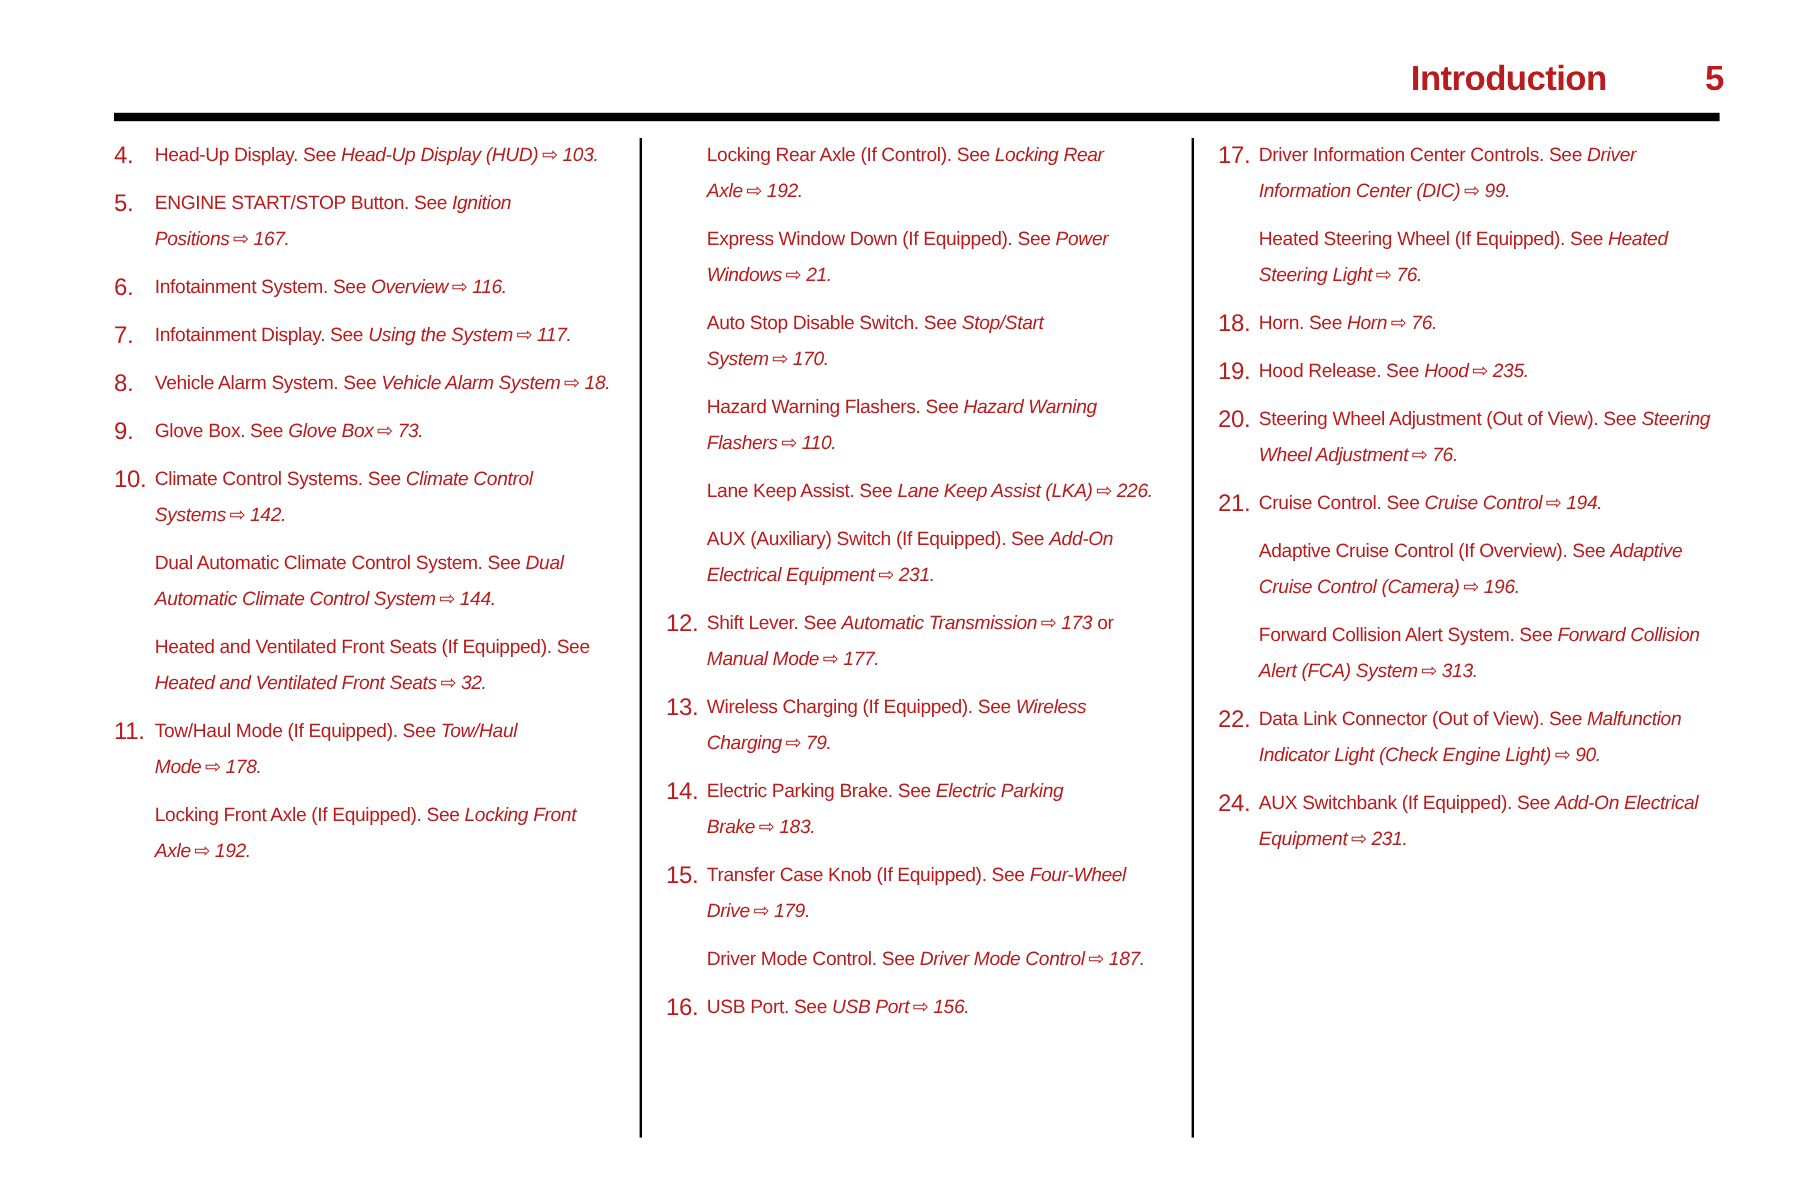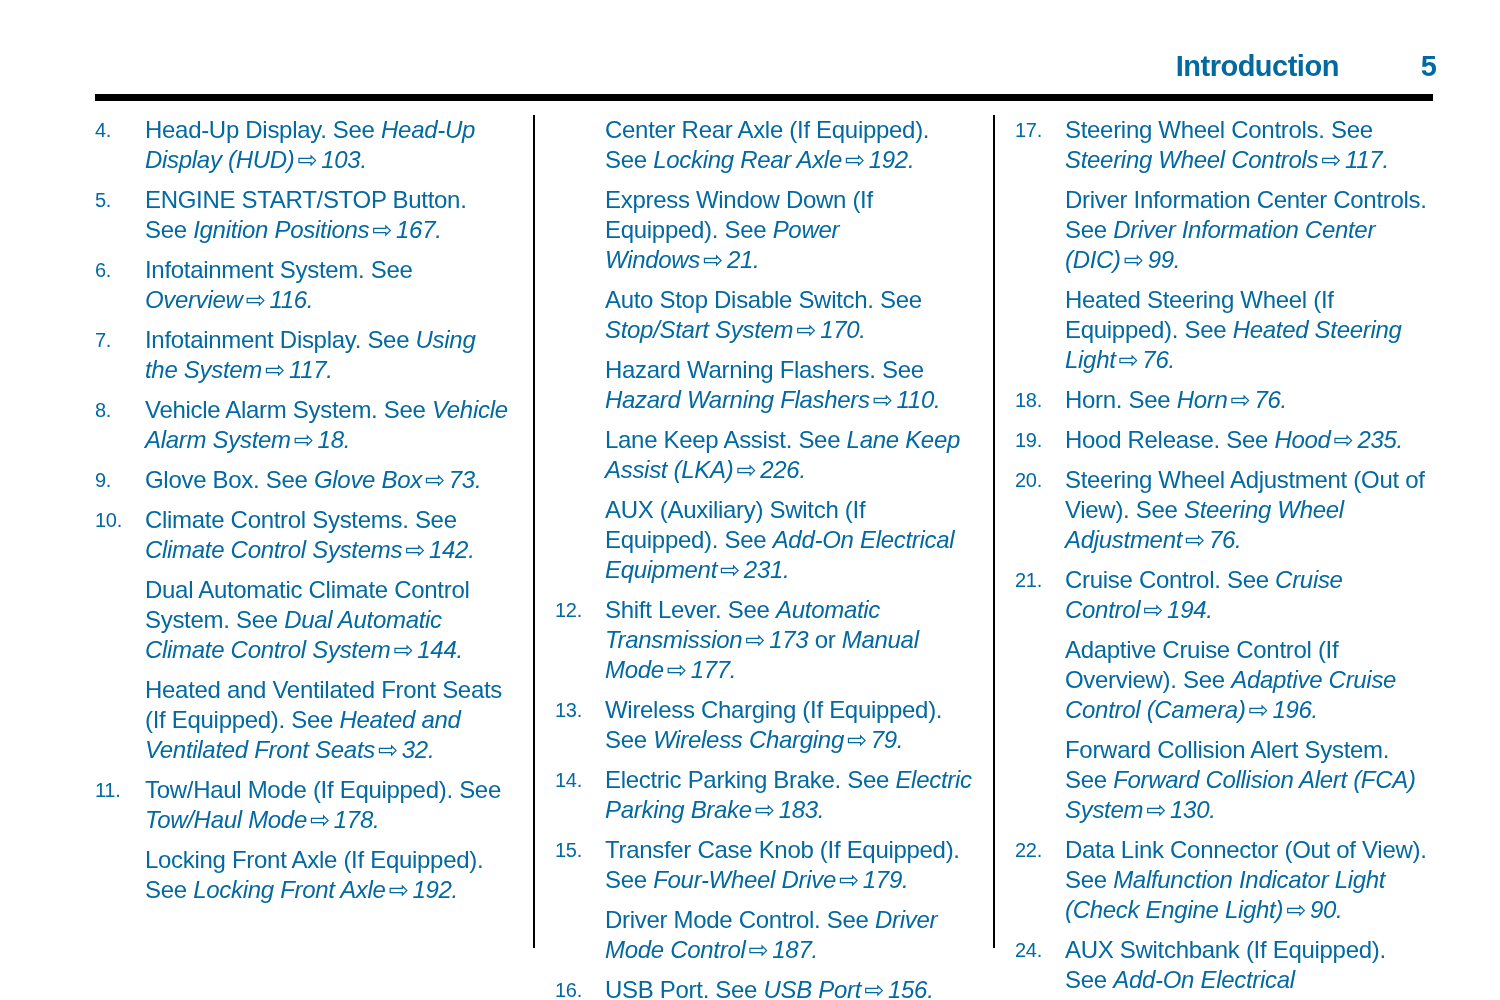--- a/index.html
+++ b/index.html
@@ -1,19 +1,19 @@
 <!DOCTYPE html>
 <html><head>
 <meta charset="utf-8">
 <style>
   html,body{margin:0;padding:0;background:#ffffff;}
   .page{
     position:relative;
     width:1500px;height:1000px;
-    background:#ffffff;color:#0369a1;
+    background:#ffffff;color:#b91c1c;
     font-family:"Liberation Sans","DejaVu Sans",sans-serif;
     overflow:hidden;
   }
   .header{
     display:flex;justify-content:flex-end;align-items:baseline;
     padding:50px 63px 0 95px;
   }
   .title{
     font-weight:700;font-size:29px;letter-spacing:-0.5px;
   }
@@ -33,22 +33,22 @@
     width:2px;flex:none;background:#000;
     height:833px;margin:0 20px;
   }
   .item{display:flex;}
   .num{
     width:34px;flex:none;
     font-size:20px;line-height:30px;letter-spacing:-0.3px;
   }
   .body{flex:1;min-width:0;}
   .para{
-    margin:0 0 10px 16px;
-    font-size:24px;line-height:30px;letter-spacing:-0.3px;
+    margin:0 0 10px 0;
+    font-size:16px;line-height:30px;letter-spacing:-0.3px;
   }
   .r-i{font-style:italic;}
   .r-n{font-style:normal;}
   .r-a{font-style:normal;padding:0 4px 0 3px;}
 </style>
 </head>
 <body>
 
 <div class="page">
   <div class="header">
@@ -108,21 +108,21 @@
             <p class="para"><span class="r-n">Tow/Haul Mode (If Equipped). See </span><span class="r-i">Tow/Haul Mode</span><span class="r-a">⇨</span><span class="r-i">178.</span></p>
             <p class="para"><span class="r-n">Locking Front Axle (If Equipped). See </span><span class="r-i">Locking Front Axle</span><span class="r-a">⇨</span><span class="r-i">192.</span></p>
           </div>
         </div>
       </div>
     <div class="divider"></div>
     <div class="col">
         <div class="item">
           <span class="num"></span>
           <div class="body">
-            <p class="para"><span class="r-n">Center Rear Axle (If Equipped). See </span><span class="r-i">Locking Rear Axle</span><span class="r-a">⇨</span><span class="r-i">192.</span></p>
+            <p class="para"><span class="r-n">Locking Rear Axle (If Control). See </span><span class="r-i">Locking Rear Axle</span><span class="r-a">⇨</span><span class="r-i">192.</span></p>
             <p class="para"><span class="r-n">Express Window Down (If Equipped). See </span><span class="r-i">Power Windows</span><span class="r-a">⇨</span><span class="r-i">21.</span></p>
             <p class="para"><span class="r-n">Auto Stop Disable Switch. See </span><span class="r-i">Stop/Start System</span><span class="r-a">⇨</span><span class="r-i">170.</span></p>
             <p class="para"><span class="r-n">Hazard Warning Flashers. See </span><span class="r-i">Hazard Warning Flashers</span><span class="r-a">⇨</span><span class="r-i">110.</span></p>
             <p class="para"><span class="r-n">Lane Keep Assist. See </span><span class="r-i">Lane Keep Assist (LKA)</span><span class="r-a">⇨</span><span class="r-i">226.</span></p>
             <p class="para"><span class="r-n">AUX (Auxiliary) Switch (If Equipped). See </span><span class="r-i">Add-On Electrical Equipment</span><span class="r-a">⇨</span><span class="r-i">231.</span></p>
           </div>
         </div>
         <div class="item">
           <span class="num">12.</span>
           <div class="body">
@@ -153,21 +153,20 @@
           <div class="body">
             <p class="para"><span class="r-n">USB Port. See </span><span class="r-i">USB Port</span><span class="r-a">⇨</span><span class="r-i">156.</span></p>
           </div>
         </div>
       </div>
     <div class="divider"></div>
     <div class="col">
         <div class="item">
           <span class="num">17.</span>
           <div class="body">
-            <p class="para"><span class="r-n">Steering Wheel Controls. See </span><span class="r-i">Steering Wheel Controls</span><span class="r-a">⇨</span><span class="r-i">117.</span></p>
             <p class="para"><span class="r-n">Driver Information Center Controls. See </span><span class="r-i">Driver Information Center (DIC)</span><span class="r-a">⇨</span><span class="r-i">99.</span></p>
             <p class="para"><span class="r-n">Heated Steering Wheel (If Equipped). See </span><span class="r-i">Heated Steering Light</span><span class="r-a">⇨</span><span class="r-i">76.</span></p>
           </div>
         </div>
         <div class="item">
           <span class="num">18.</span>
           <div class="body">
             <p class="para"><span class="r-n">Horn. See </span><span class="r-i">Horn</span><span class="r-a">⇨</span><span class="r-i">76.</span></p>
           </div>
         </div>
@@ -181,21 +180,21 @@
           <span class="num">20.</span>
           <div class="body">
             <p class="para"><span class="r-n">Steering Wheel Adjustment (Out of View). See </span><span class="r-i">Steering Wheel Adjustment</span><span class="r-a">⇨</span><span class="r-i">76.</span></p>
           </div>
         </div>
         <div class="item">
           <span class="num">21.</span>
           <div class="body">
             <p class="para"><span class="r-n">Cruise Control. See </span><span class="r-i">Cruise Control</span><span class="r-a">⇨</span><span class="r-i">194.</span></p>
             <p class="para"><span class="r-n">Adaptive Cruise Control (If Overview). See </span><span class="r-i">Adaptive Cruise Control (Camera)</span><span class="r-a">⇨</span><span class="r-i">196.</span></p>
-            <p class="para"><span class="r-n">Forward Collision Alert System. See </span><span class="r-i">Forward Collision Alert (FCA) System</span><span class="r-a">⇨</span><span class="r-i">130.</span></p>
+            <p class="para"><span class="r-n">Forward Collision Alert System. See </span><span class="r-i">Forward Collision Alert (FCA) System</span><span class="r-a">⇨</span><span class="r-i">313.</span></p>
           </div>
         </div>
         <div class="item">
           <span class="num">22.</span>
           <div class="body">
             <p class="para"><span class="r-n">Data Link Connector (Out of View). See </span><span class="r-i">Malfunction Indicator Light (Check Engine Light)</span><span class="r-a">⇨</span><span class="r-i">90.</span></p>
           </div>
         </div>
         <div class="item">
           <span class="num">24.</span>

